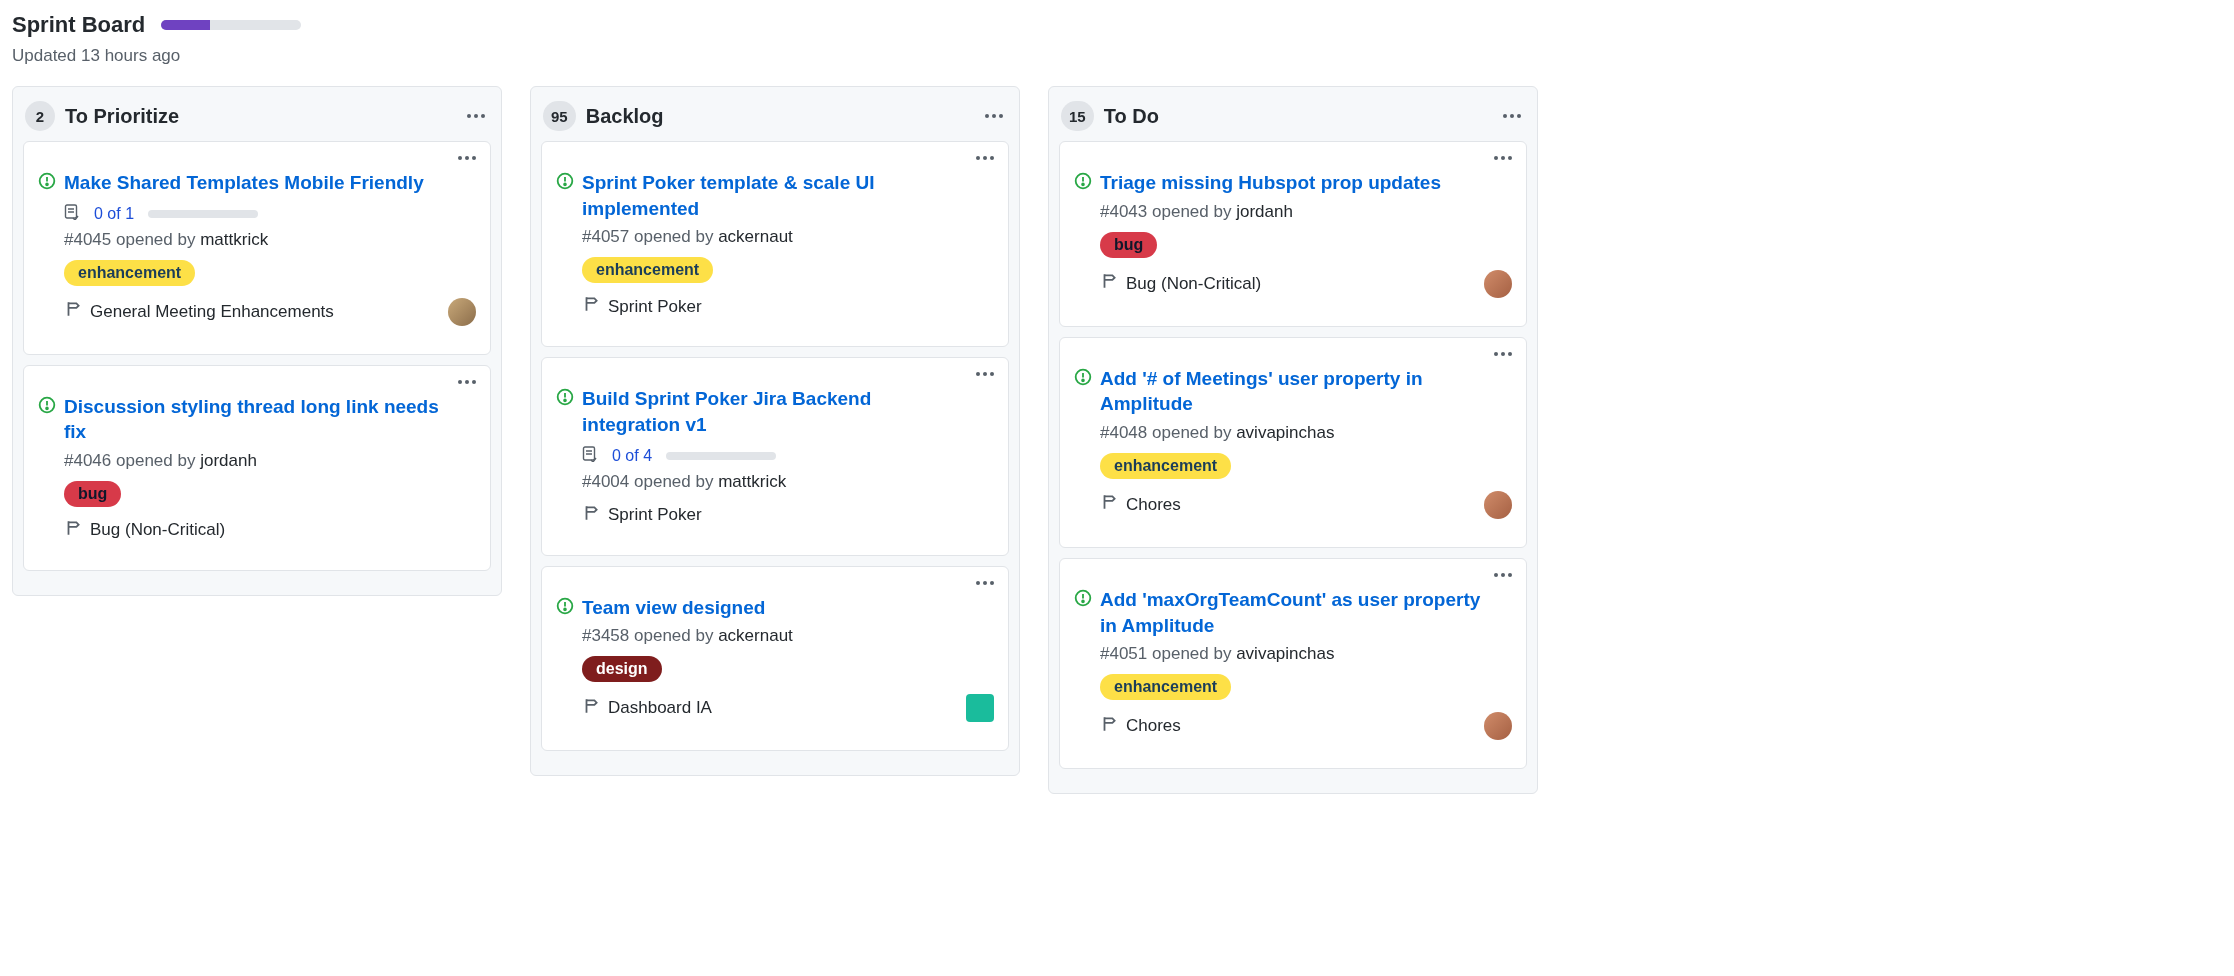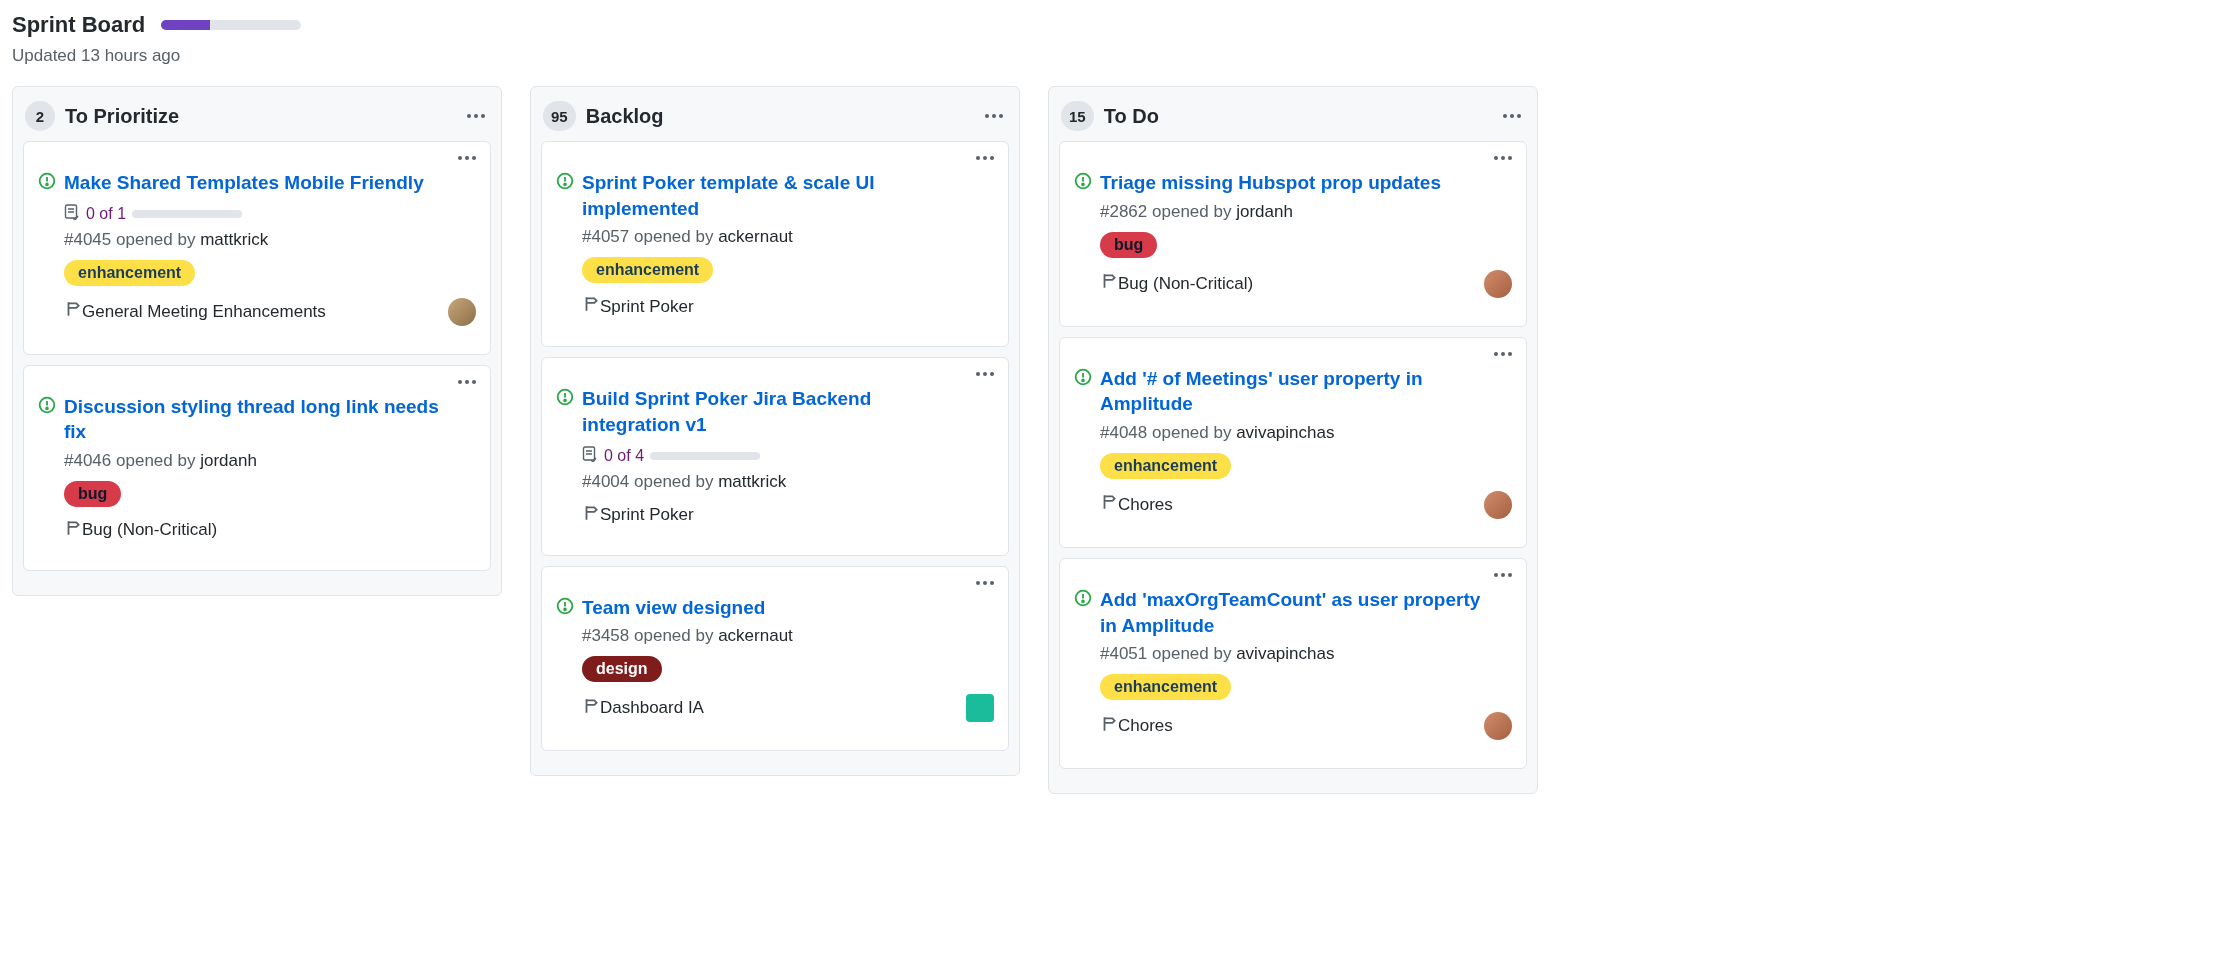--- a/index.html
+++ b/index.html
@@ -49,37 +49,37 @@
     flex-shrink: 0; margin-top: 2px;
   }
   .issue-icon svg { stroke: #28a745; }
   .card-title {
     color: #0366d6; font-size: 19px; font-weight: 600; line-height: 1.35;
     padding-right: 28px;
   }
   .card-meta { font-size: 17px; color: #586069; margin-top: 6px; }
   .meta-dark { color: #24292e; font-weight: 400; }
   .task-row {
-    display: flex; align-items: center; gap: 6px; margin-top: 8px;
-    font-size: 16px; color: #701a75;
+    display: flex; align-items: center; gap: 14px; margin-top: 8px;
+    font-size: 16px; color: #1d4ed8;
   }
   .task-bar { width: 110px; height: 8px; background: #e1e4e8; border-radius: 4px; }
   .labels { margin-top: 10px; }
   .label {
     display: inline-block; padding: 4px 14px; font-size: 16px; font-weight: 600;
     border-radius: 20px;
   }
   .label-enh { background: #fde047; color: #1b3d59; }
   .label-bug { background: #d73a49; color: #0f172a; }
   .label-design { background: #7f1d1d; color: #fff; }
   .milestone-row {
     display: flex; align-items: center; justify-content: space-between;
     margin-top: 12px;
   }
-  .milestone { display: flex; align-items: center; font-size: 17px; color: #24292e; }
+  .milestone { display: flex; align-items: center; gap: 8px; font-size: 17px; color: #24292e; }
   .sign-icon svg { stroke: #586069; fill: none; }
   .avatar { width: 28px; height: 28px; border-radius: 50%; background: #dfe; display: inline-block; }
   .avatar.a-matt { background: linear-gradient(135deg,#c9a97a,#8b6d4a); }
   .avatar.a-jord { background: linear-gradient(135deg,#d08c6a,#a56043); }
   .avatar.a-teal { background: #1abc9c; border-radius: 4px; }
 </style>
 </head>
 <body>
 
 <div class="hdr">
@@ -289,21 +289,21 @@
           <span></span>
         </div>
         <div class="card-top">
           <span class="issue-icon"><svg width="18" height="18" viewBox="0 0 16 16" fill="none" stroke-width="1.6">
               <circle cx="8" cy="8" r="6.5"></circle>
               <line x1="8" y1="4.5" x2="8" y2="8.5"></line>
               <circle cx="8" cy="11" r="0.8" fill="#28a745"></circle>
             </svg></span>
           <div style="flex:1">
             <div class="card-title">Triage missing Hubspot prop updates</div>
-            <div class="card-meta"><span>#2862</span> <span>opened by</span> <span class="meta-dark">jordanh</span></div>
+            <div class="card-meta"><span>#4043</span> <span>opened by</span> <span class="meta-dark">jordanh</span></div>
             <div class="labels"><span class="label label-bug">bug</span></div>
             <div class="milestone-row">
               <div class="milestone">
                 <span class="sign-icon"><svg width="18" height="18" viewBox="0 0 16 16" stroke-width="1.6">
                     <path d="M4 2v12"></path>
                     <path d="M4 3h7l2 2-2 2H4"></path>
                   </svg></span>
                 <span>Bug (Non-Critical)</span>
               </div>
               <span class="avatar a-jord"></span>

